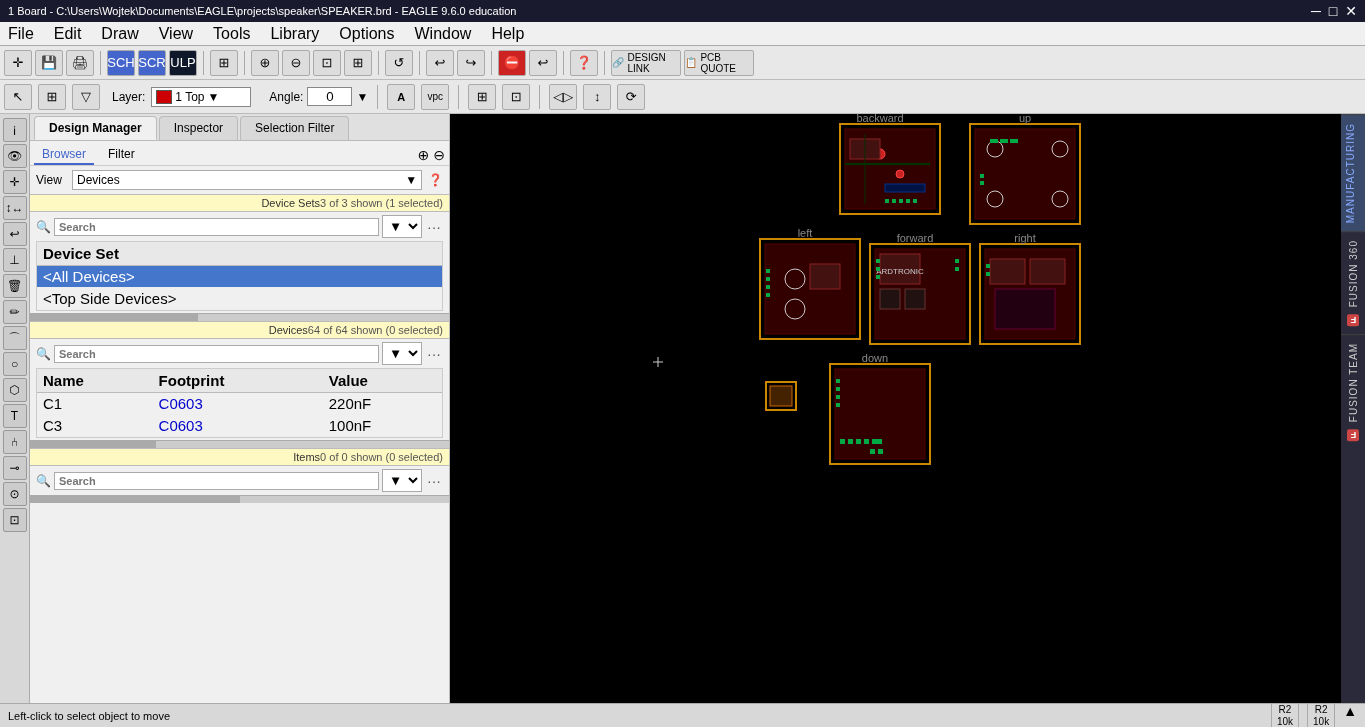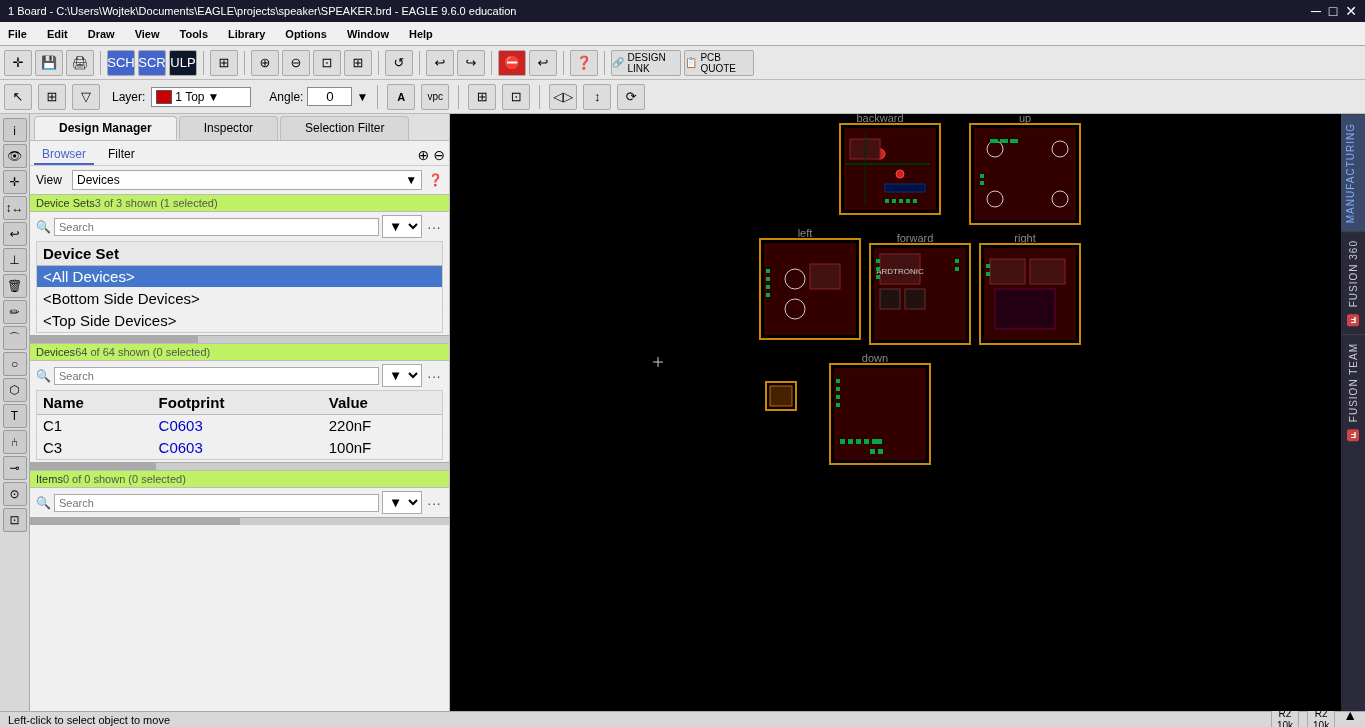--- a/index.html
+++ b/index.html
@@ -22,21 +22,21 @@
     
     #menu-bar {
       background: #f0f0f0;
       height: 24px;
       display: flex;
       align-items: center;
       padding: 0 4px;
       border-bottom: 1px solid #aaa;
       gap: 12px;
     }
-    #menu-bar span { cursor: pointer; font-size: 11px; padding: 2px 4px; font-weight: bold; }
+    #menu-bar span { cursor: pointer; font-size: 16px; padding: 2px 4px; }
 
     
     #toolbar1 {
       background: #e8e8e8;
       height: 34px;
       display: flex;
       align-items: center;
       padding: 0 4px;
       border-bottom: 1px solid #bbb;
       gap: 3px;
@@ -118,21 +118,21 @@
     
     #dm-tabs {
       display: flex;
       border-bottom: 1px solid #bbb;
       background: #e0e0e0;
       padding: 0 4px;
       padding-top: 2px;
       gap: 2px;
     }
     .dm-tab {
-      padding: 4px 24px;
+      padding: 4px 14px;
       cursor: pointer;
       border-top: 1px solid #bbb;
       border-left: 1px solid #bbb;
       border-right: 1px solid #bbb;
       border-radius: 4px 4px 0 0;
       font-size: 12px;
       background: #d8d8d8;
     }
     .dm-tab.active {
       background: #f0f0f0;
@@ -163,39 +163,40 @@
     }
     .view-label { font-size: 12px; width: 30px; }
     .view-dropdown {
       flex: 1; border: 1px solid #aaa; padding: 2px 4px;
       background: white; cursor: pointer;
       display: flex; align-items: center; justify-content: space-between;
     }
 
     
     .section-header {
-      background: #bef264;
+      background: #fef9c3;
       border-top: 1px solid #bbb;
       border-bottom: 1px solid #bbb;
       padding: 2px 6px;
       display: flex;
       align-items: center;
-      justify-content: flex-start;
+      justify-content: flex-end;
       font-size: 11px;
       color: #333;
     }
     .section-count { color: #555; font-size: 11px; }
 
     
     .search-row {
       display: flex; align-items: center; gap: 3px; padding: 3px 6px;
     }
     .search-input {
       flex: 1; border: 1px solid #aaa; padding: 2px 4px; background: white;
       font-size: 11px;
+      font-weight: bold;
     }
     .search-dropdown { border: 1px solid #aaa; padding: 2px 2px; background: white; cursor: pointer; }
     .dots-btn { cursor: pointer; font-size: 14px; color: #555; padding: 0 2px; }
 
     
     .data-table {
       width: 100%; border-collapse: collapse; font-size: 15px;
     }
     .data-table th {
       background: #e8e8e8; border-bottom: 1px solid #bbb;
@@ -420,23 +421,20 @@
       <div id="device-sets-list" style="max-height:95px; overflow-y:auto; margin: 0 6px 2px 6px; border:1px solid #ccc;">
         <table class="data-table">
           <thead>
             <tr>
               <th>Device Set</th>
             </tr>
           </thead>
           <tbody>
             <tr class="selected">
               <td>&lt;All Devices&gt;</td>
-            </tr>
-            <tr>
-              <td>&lt;Bottom Side Devices&gt;</td>
             </tr>
             <tr>
               <td>&lt;Top Side Devices&gt;</td>
             </tr>
           </tbody>
         </table>
       </div>
       <div class="panel-scroll">
         <div style="width:40%; height:100%; background:#aaa;"></div>
       </div>
@@ -599,21 +597,21 @@
         </div>
         <div style="writing-mode:vertical-rl; transform:rotate(180deg); padding:8px 4px; font-size:10px; border-bottom:1px solid #444; cursor:pointer; color:#ccc; letter-spacing:1px; display:flex; align-items:center; gap:3px;">
           <span style="background:#cc4444; color:white; font-weight:bold; font-size:9px; padding:1px 3px; border-radius:2px; writing-mode:horizontal-tb; transform:none; display:block; margin-bottom:4px;">F</span>
           <span>FUSION TEAM</span>
         </div>
       </div>
     </div>
 
   </div>
 
-  <div id="status-bar" style="height:16px; background:#d8d8d8; border-top:1px solid #aaa; display:flex; align-items:center; padding:0 8px; ">
+  <div id="status-bar" style="height:24px; background:#d8d8d8; border-top:1px solid #aaa; display:flex; align-items:center; padding:0 8px; ">
     <span>Left-click to select object to move</span>
     <div style="display:flex; gap:8px;">
       <div style="background:#d8d8d8; border:1px solid #aaa; padding:0 5px; font-size:10px; display:flex; flex-direction:column; align-items:center; line-height:1.2;">
         <span>R2</span>
         <span>10k</span>
       </div>
       <div style="background:#d8d8d8; border:1px solid #aaa; padding:0 5px; font-size:10px; display:flex; flex-direction:column; align-items:center; line-height:1.2;">
         <span>R2</span>
         <span>10k</span>
       </div>

